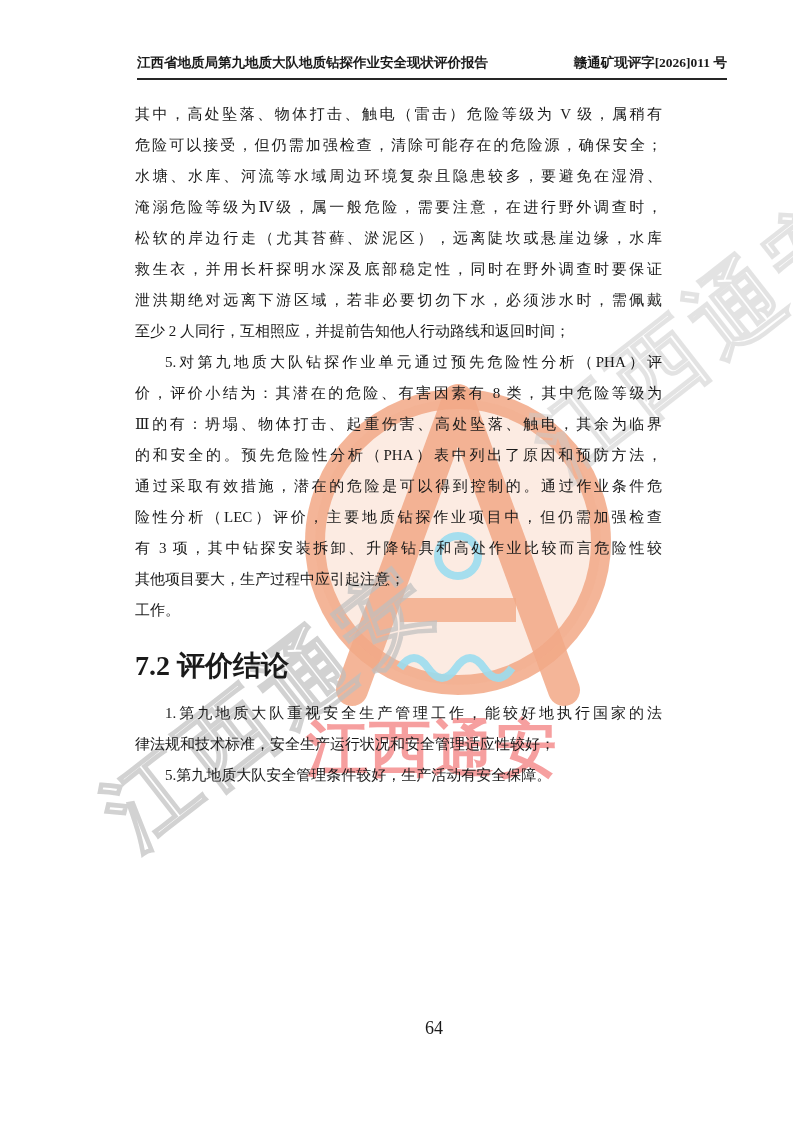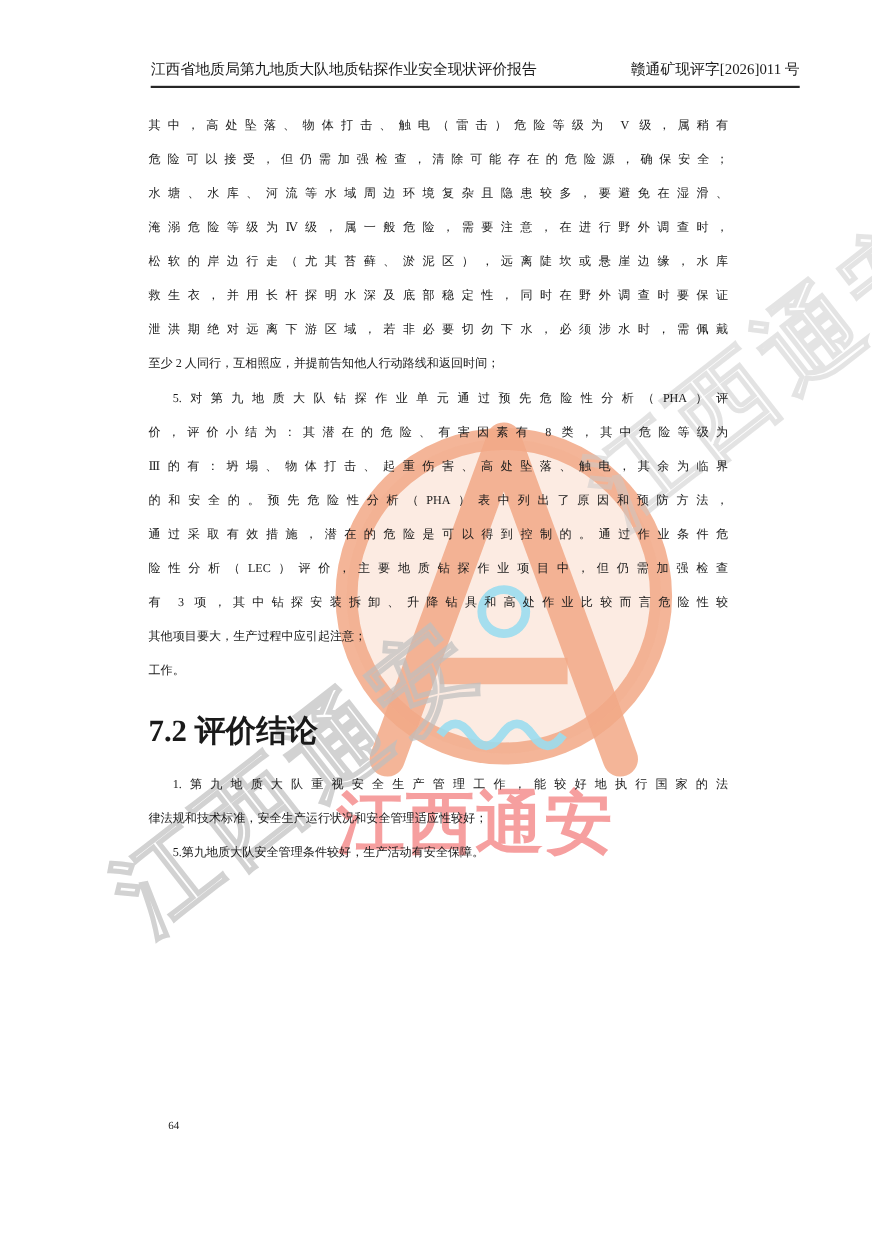--- a/index.html
+++ b/index.html
@@ -20,41 +20,41 @@
     font-size:62px;font-weight:bold;letter-spacing:1px;
     color:rgba(238,80,80,0.55);
     white-space:nowrap;line-height:1;
   }
   .wm-diag{position:absolute;inset:0;width:793px;height:1122px;}
   
   .header{
     position:absolute;left:137px;top:54px;width:590px;z-index:2;
     display:flex;justify-content:space-between;align-items:flex-end;
     border-bottom:2px solid #262626;padding-bottom:6px;
-    font-size:13.5px;font-weight:normal;white-space:nowrap;
+    font-size:13.5px;font-weight:bold;white-space:nowrap;
   }
   
   .content{position:absolute;left:135px;top:99px;width:527px;z-index:1;}
   .para{margin:0;}
   .ln{
-    font-size:11px;line-height:31px;
+    font-size:15px;line-height:31px;
     text-align:justify;
     white-space:nowrap; 
   }
   .ln.jst{text-align-last:justify;white-space:normal;}
   .ln.ind{text-indent:2em;}
   .ln.bd{font-weight:bold;}
   .section-heading{
     font-size:28px;font-weight:bold;line-height:32px;
     margin:24px 0 16px 0;
   }
   
   .footer{
-    position:absolute;left:153px;top:1018px;width:590px;z-index:1;
-    font-size:10px;
+    position:absolute;left:139px;top:1018px;width:590px;z-index:1;
+    text-align:center;font-size:18px;
   }
 </style>
 </head>
 <body>
 
 <div class="page">
 
   <div class="wm-layer">
 
     <svg class="wm-seal" viewBox="0 0 324 330">

